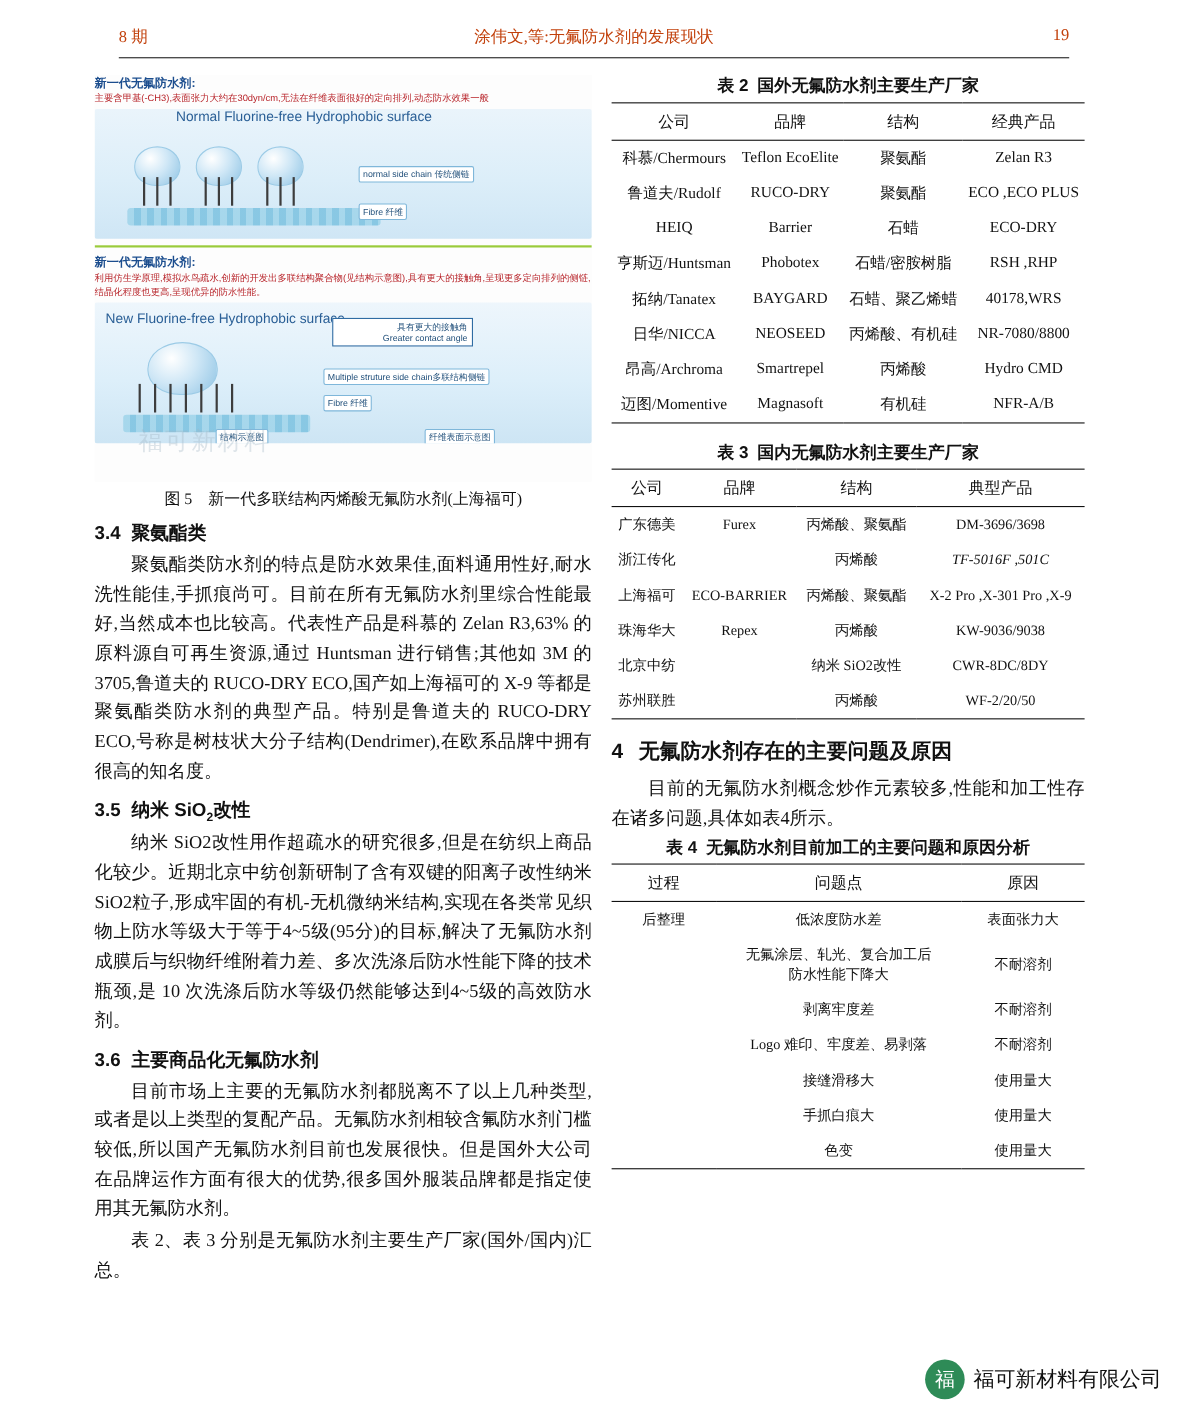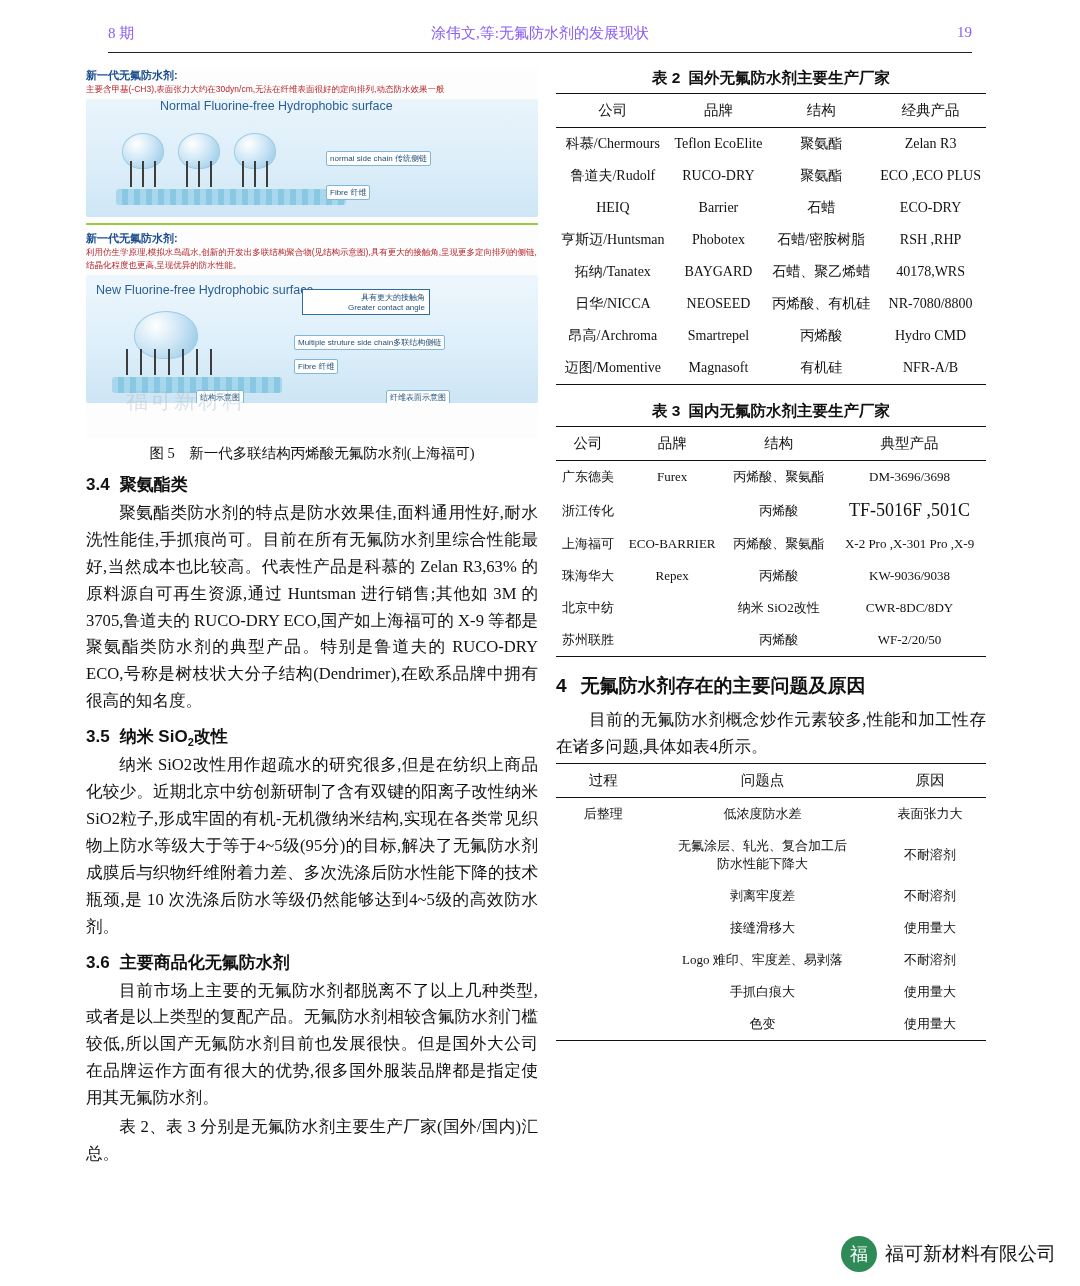--- a/index.html
+++ b/index.html
@@ -22,21 +22,21 @@
     height: 1286px;
   }
   
   .header {
     position: absolute;
     left: 108px;
     top: 24px;
     width: 864px;
     height: 30px;
     font-size: 15px;
-    color: #8b5cf6;
+    color: #c2410c;
   }
   .header .h-left { position: absolute; left: 0; top: 0; }
   .header .h-center { position: absolute; left: 0; right: 0; top: 0; text-align: center; }
   .header .h-right { position: absolute; right: 0; top: 0; }
   .header-rule {
     position: absolute;
     left: 108px;
     top: 52px;
     width: 864px;
     height: 1px;
@@ -405,21 +405,21 @@
             <tr>
               <td style="font-size: 13px; white-space: pre-line;">广东德美</td>
               <td style="font-size: 13px; white-space: pre-line;">Furex</td>
               <td style="font-size: 13px; white-space: pre-line;">丙烯酸、聚氨酯</td>
               <td style="font-size: 13px; white-space: pre-line;">DM-3696/3698</td>
             </tr>
             <tr>
               <td style="font-size: 13px; white-space: pre-line;">浙江传化</td>
               <td style="font-size: 13px; white-space: pre-line;"></td>
               <td style="font-size: 13px; white-space: pre-line;">丙烯酸</td>
-              <td style="font-size: 18px; white-space: pre-line;">TF-5016F ,501C</td>
+              <td style="font-size: 13px; white-space: pre-line; font-style: italic;">TF-5016F ,501C</td>
             </tr>
             <tr>
               <td style="font-size: 13px; white-space: pre-line;">上海福可</td>
               <td style="font-size: 13px; white-space: pre-line;">ECO-BARRIER</td>
               <td style="font-size: 13px; white-space: pre-line;">丙烯酸、聚氨酯</td>
               <td style="font-size: 13px; white-space: pre-line;">X-2 Pro ,X-301 Pro ,X-9</td>
             </tr>
             <tr>
               <td style="font-size: 13px; white-space: pre-line;">珠海华大</td>
               <td style="font-size: 13px; white-space: pre-line;">Repex</td>
@@ -441,20 +441,23 @@
           </tbody>
       </table>
     </div>
 
     <div class="big-h">
       <span class="num">4</span><span>无氟防水剂存在的主要问题及原因</span>
     </div>
     <p class="para">目前的无氟防水剂概念炒作元素较多,性能和加工性存在诸多问题,具体如表4所示。</p>
 
     <div class="tbl-wrap">
+      <div class="tbl-title">
+        <span class="tnum">表 4</span><span>无氟防水剂目前加工的主要问题和原因分析</span>
+      </div>
       <table class="tbl rule-top">
         <thead>
           <tr>
             <th style="width:22%">过程</th>
             <th style="width:52%">问题点</th>
             <th style="width:26%">原因</th>
           </tr>
         </thead>
         <tbody>
             <tr>
@@ -468,27 +471,27 @@
 防水性能下降大</td>
               <td style="font-size: 13px; white-space: pre-line;">不耐溶剂</td>
             </tr>
             <tr>
               <td style="font-size: 13px; white-space: pre-line;"></td>
               <td style="font-size: 13px; white-space: pre-line;">剥离牢度差</td>
               <td style="font-size: 13px; white-space: pre-line;">不耐溶剂</td>
             </tr>
             <tr>
               <td style="font-size: 13px; white-space: pre-line;"></td>
+              <td style="font-size: 13px; white-space: pre-line;">Logo 难印、牢度差、易剥落</td>
+              <td style="font-size: 13px; white-space: pre-line;">不耐溶剂</td>
+            </tr>
+            <tr>
+              <td style="font-size: 13px; white-space: pre-line;"></td>
               <td style="font-size: 13px; white-space: pre-line;">接缝滑移大</td>
               <td style="font-size: 13px; white-space: pre-line;">使用量大</td>
-            </tr>
-            <tr>
-              <td style="font-size: 13px; white-space: pre-line;"></td>
-              <td style="font-size: 13px; white-space: pre-line;">Logo 难印、牢度差、易剥落</td>
-              <td style="font-size: 13px; white-space: pre-line;">不耐溶剂</td>
             </tr>
             <tr>
               <td style="font-size: 13px; white-space: pre-line;"></td>
               <td style="font-size: 13px; white-space: pre-line;">手抓白痕大</td>
               <td style="font-size: 13px; white-space: pre-line;">使用量大</td>
             </tr>
             <tr>
               <td style="font-size: 13px; white-space: pre-line;"></td>
               <td style="font-size: 13px; white-space: pre-line;">色变</td>
               <td style="font-size: 13px; white-space: pre-line;">使用量大</td>

